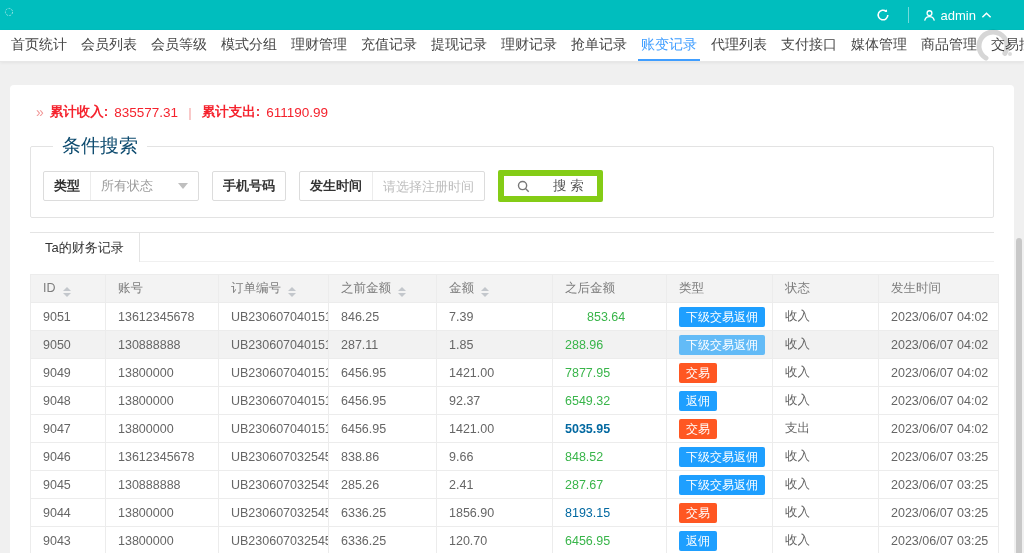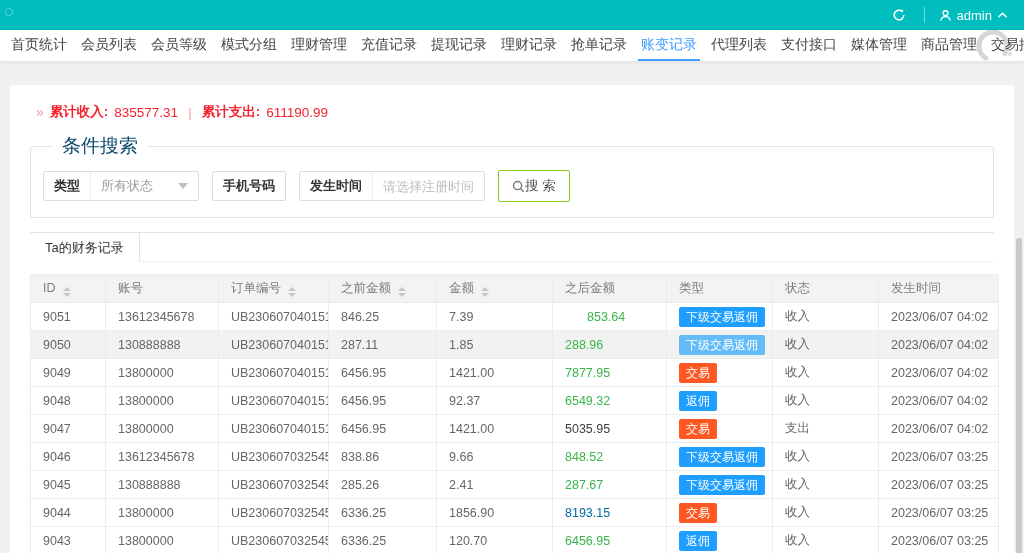--- a/index.html
+++ b/index.html
@@ -5,21 +5,21 @@
   * { box-sizing: border-box; margin: 0; padding: 0; }
   html,body { width:1024px; height:553px; overflow:hidden; }
   body {
     font-family: "Liberation Sans", "DejaVu Sans", sans-serif;
     background:#f0f0f0; position:relative; color:#666;
   }
   
   .topbar { height:30px; background:#00bebe; position:relative; display:flex; align-items:center; color:#fff; }
   .corner-icon { position:absolute; left:4px; top:3px; opacity:.55; }
   .topbar-title { position:absolute; left:0; right:0; text-align:center; font-size:15px; letter-spacing:.2px; }
-  .topbar-right { margin-left:auto; display:flex; align-items:center; padding-right:12px; z-index:2; }
+  .topbar-right { margin-left:auto; display:flex; align-items:center; padding-right:28px; z-index:2; }
   .refresh-btn { display:flex; align-items:center; padding:0 18px; cursor:pointer; height:30px; }
   .topbar-divider { width:1px; height:16px; background:rgba(255,255,255,.45); }
   .user-area { display:flex; align-items:center; gap:5px; padding:0 4px 0 14px; cursor:pointer; height:30px; font-size:13px; }
   
   .navbar { height:32px; background:#fff; display:flex; align-items:flex-start; gap:8px;
             padding:0 8px; border-bottom:1px solid #e7e7e7; box-shadow:0 1px 3px rgba(0,0,0,.06); position:relative; }
   .nav-item { font-size:14px; color:#454545; line-height:29px; height:31px; padding:0 3px; white-space:nowrap; cursor:pointer; }
   .nav-item.active { color:#409eff; border-bottom:2px solid #409eff; }
   
   .spinner { position:absolute; top:27px; right:10px; width:40px; height:40px; z-index:5; pointer-events:none; }
@@ -35,22 +35,22 @@
   fieldset.search legend { font-size:19px; color:#0c4a6e; padding:0 9px; margin-left:10px; }
   .form-row { display:flex; align-items:center; gap:13px; margin-top:3px; }
   .group { display:flex; align-items:stretch; border:1px solid #dcdcdc; border-radius:2px; height:30px; background:#fff; }
   .group-label { display:flex; align-items:center; padding:0 10px; font-size:13px; color:#333; font-weight:bold; white-space:nowrap; }
   .group-select { display:flex; align-items:center; justify-content:space-between; width:108px;
                   border-left:1px solid #ececec; padding:0 10px; font-size:13px; color:#9a9a9a; cursor:pointer; }
   .caret-down { width:0; height:0; border-left:5px solid transparent; border-right:5px solid transparent; border-top:6px solid #bfbfbf; }
   .group input { border:none; outline:none; border-left:1px solid #ececec; width:112px; padding:0 10px;
                  font-size:13px; color:#666; font-family:inherit; background:transparent; }
   .group input::placeholder { color:#bdbdbd; }
-  .search-btn { display:flex; align-items:center; gap:0; height:32px; padding:0 13px; background:#fff;
-                border:1px solid #84cc16; border-radius:2px; font-size:13.5px; color:#555; cursor:pointer; font-family:inherit; }
+  .search-btn { display:flex; align-items:center; gap:23px; height:32px; padding:0 13px; background:#fff;
+                border:6px solid #84cc16; border-radius:2px; font-size:13.5px; color:#555; cursor:pointer; font-family:inherit; }
   
   .tabstrip { margin-top:14px; border-top:1px solid #e4e4e4; border-bottom:1px solid #f0f0f0; height:30px; display:flex; }
   .tab { background:#fff; border-right:1px solid #e4e4e4; padding:0 15px; line-height:29px; font-size:13px; color:#333;
          margin-bottom:-1px; cursor:pointer; white-space:nowrap; }
   
   .table-wrap { margin-top:12px; }
   table { border-collapse:collapse; width:100%; table-layout:fixed; font-size:12.5px; color:#666; }
   th, td { border:1px solid #ececec; height:28px; padding:0 4px 0 12px; text-align:left;
            font-weight:normal; white-space:nowrap; overflow:hidden; }
   thead th { background:#f3f3f3; color:#7d7d7d; }
@@ -242,21 +242,21 @@
             <td><span class="badge" style="background: rgb(30, 159, 255);">返佣</span></td>
             <td>收入</td>
             <td>2023/06/07 04:02</td>
           </tr>
           <tr>
             <td>9047</td>
             <td>13800000</td>
             <td>UB2306070401512976</td>
             <td>6456.95</td>
             <td>1421.00</td>
-            <td><span style="color: #404040;">5035.95</span></td>
+            <td><span style="color: #0369a1; font-weight: bold;">5035.95</span></td>
             <td><span class="badge" style="background: rgb(255, 87, 34);">交易</span></td>
             <td>支出</td>
             <td>2023/06/07 04:02</td>
           </tr>
           <tr>
             <td>9046</td>
             <td>13612345678</td>
             <td>UB2306070325454514</td>
             <td>838.86</td>
             <td>9.66</td>

